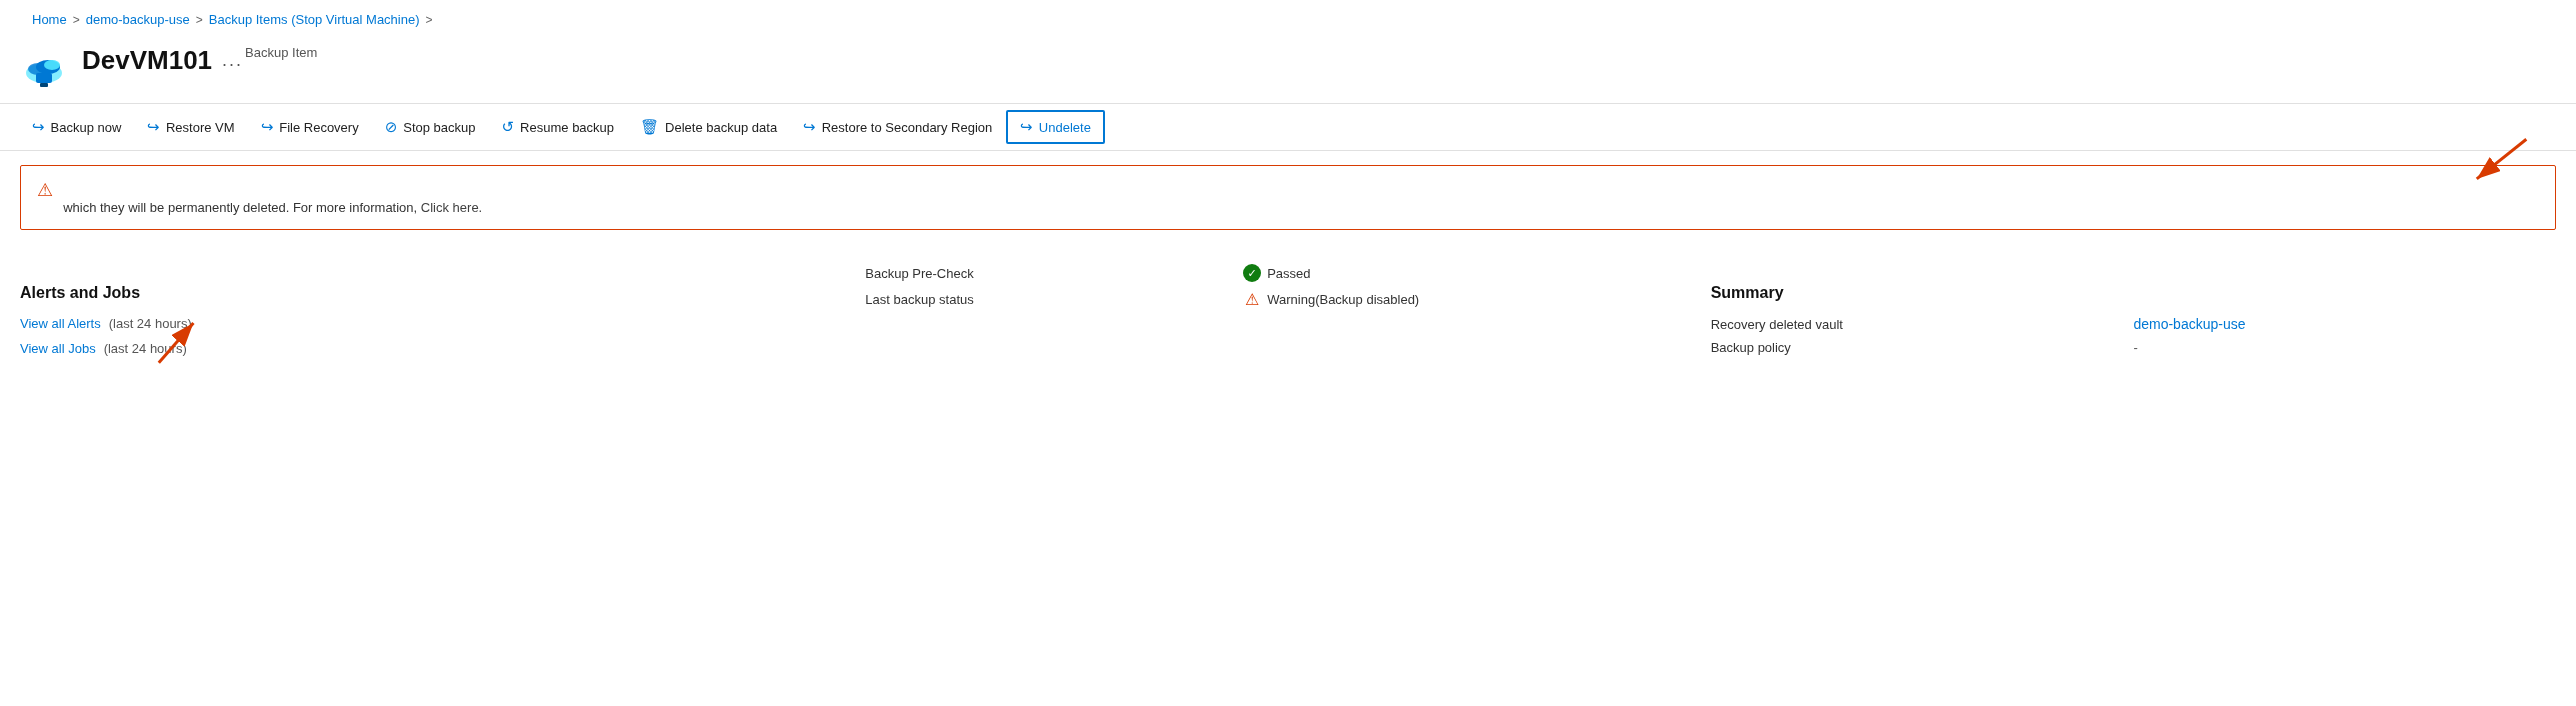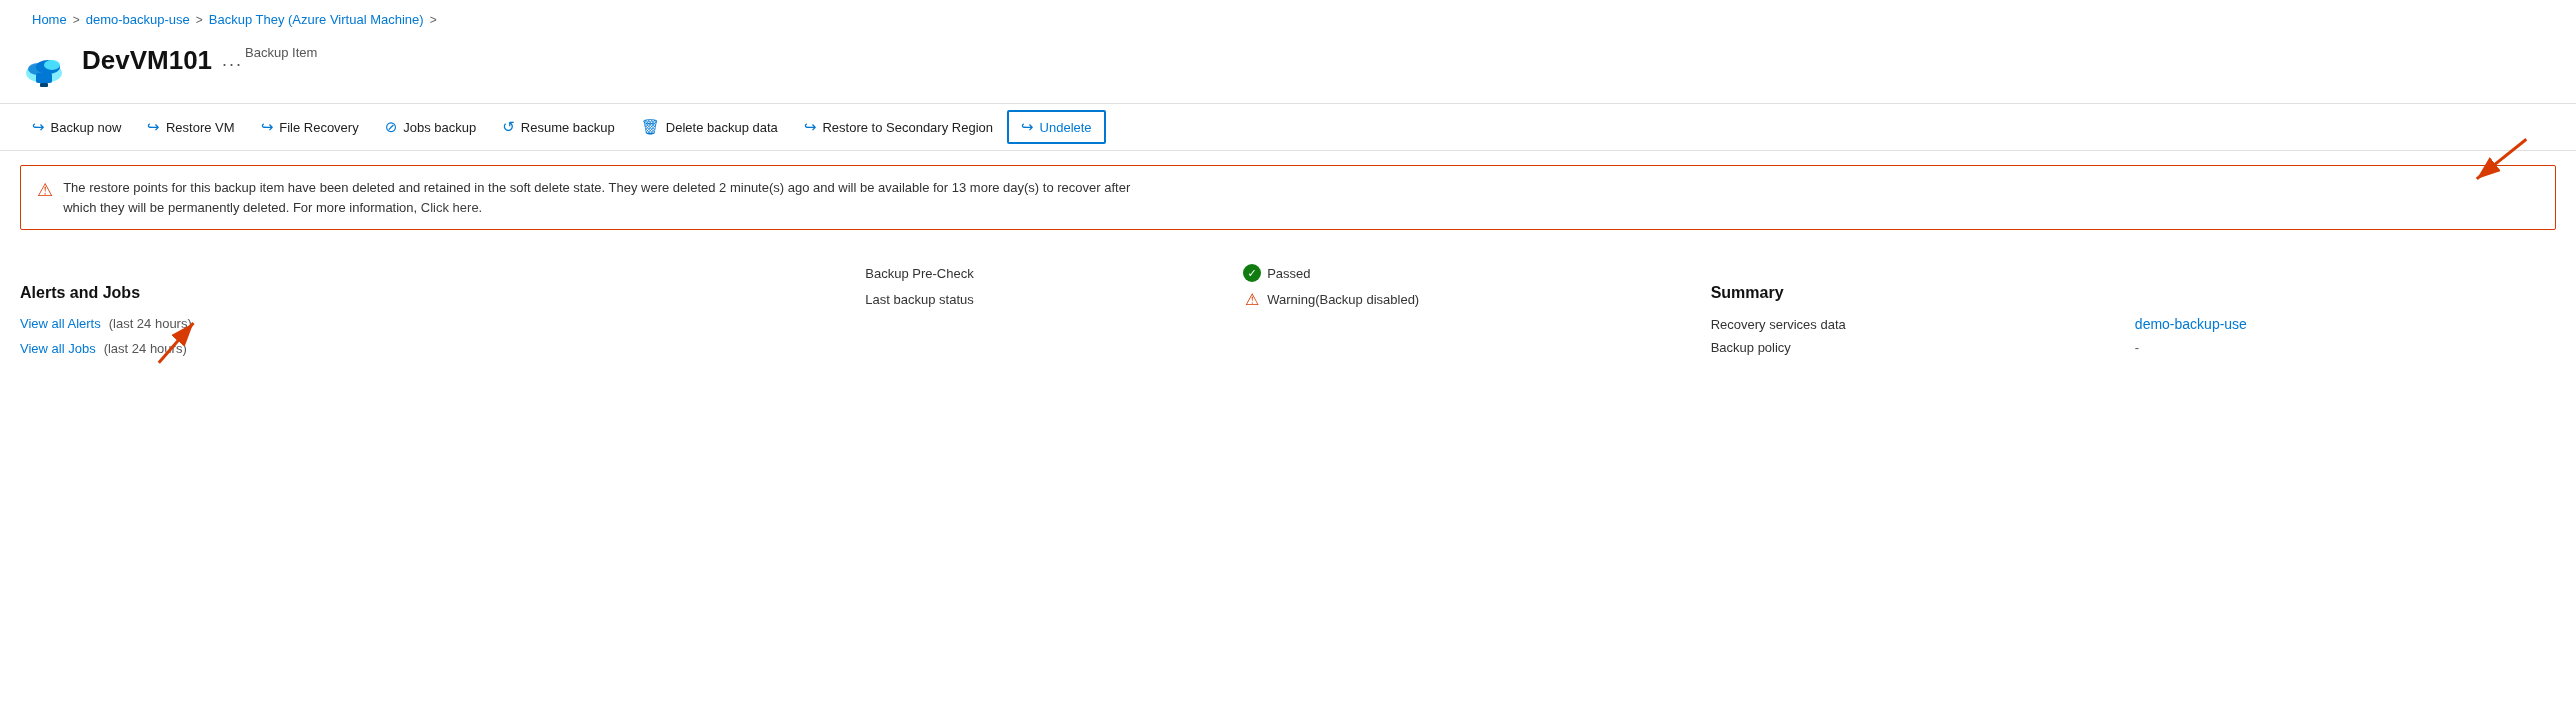--- a/index.html
+++ b/index.html
@@ -203,21 +203,21 @@
 </head>
 <body>
 
 <div class="annotation-container" style="position:relative;">
 
   <nav class="breadcrumb">
     <span class="breadcrumb-item">Home</span>
     <span class="breadcrumb-sep">&gt;</span>
     <span class="breadcrumb-item">demo-backup-use</span>
     <span class="breadcrumb-sep">&gt;</span>
-    <span class="breadcrumb-item">Backup They (Azure Virtual Machine)</span>
+    <span class="breadcrumb-item">Backup Items (Stop Virtual Machine)</span>
     <span class="breadcrumb-sep">&gt;</span>
   </nav>
 
   <div class="page-header">
     <div class="header-icon">
 
       <svg width="48" height="48" viewBox="0 0 48 48" xmlns="http://www.w3.org/2000/svg">
         <ellipse cx="24" cy="30" rx="18" ry="10" fill="#50e6ff" opacity="0.7"></ellipse>
         <ellipse cx="18" cy="26" rx="10" ry="6" fill="#0078d4" opacity="0.8"></ellipse>
         <ellipse cx="28" cy="24" rx="12" ry="7" fill="#0078d4"></ellipse>
@@ -243,21 +243,21 @@
     <button class="toolbar-btn">
       <span class="btn-icon" style="transform: scaleX(-1); display:inline-block;">↩</span>
       <span>Restore VM</span>
     </button>
     <button class="toolbar-btn">
       <span class="btn-icon" style="transform: scaleX(-1); display:inline-block;">↩</span>
       <span>File Recovery</span>
     </button>
     <button class="toolbar-btn">
       <span class="btn-icon">⊘</span>
-      <span>Jobs backup</span>
+      <span>Stop backup</span>
     </button>
     <button class="toolbar-btn">
       <span class="btn-icon">↺</span>
       <span>Resume backup</span>
     </button>
     <button class="toolbar-btn">
       <span class="btn-icon">🗑</span>
       <span>Delete backup data</span>
     </button>
     <button class="toolbar-btn">
@@ -266,21 +266,20 @@
     </button>
     <button class="toolbar-btn active-border" style="border: 2px solid #0078d4;">
       <span class="btn-icon" style="transform: scaleX(-1); display:inline-block; color:#0078d4;">↩</span>
       <span style="color:#0078d4; font-weight:500;">Undelete</span>
     </button>
   </div>
 
   <div class="alert-banner">
     <span class="alert-icon">⚠</span>
     <div class="alert-text">
-      <span>The restore points for this backup item have been deleted and retained in the soft delete state. They were deleted 2 minute(s) ago and will be available for 13 more day(s) to recover after</span>
       <br>
       <span>which they will be permanently deleted. For more information,</span>
       <a class="alert-link">Click here.</a>
     </div>
   </div>
 
   <div class="content-grid">
 
     <div class="content-section">
       <div class="section-title">Alerts and Jobs</div>
@@ -305,21 +304,21 @@
         <div class="status-passed">
           <span class="warn-triangle">⚠</span>
           <span>Warning(Backup disabled)</span>
         </div>
       </div>
     </div>
 
     <div class="content-section">
       <div class="section-title">Summary</div>
       <div style="display:grid; grid-template-columns: auto auto; gap: 8px 20px; align-items:center;">
-        <span style="font-size:13px; color:#333;">Recovery services data</span>
+        <span style="font-size:13px; color:#333;">Recovery deleted vault</span>
         <a class="section-link">demo-backup-use</a>
         <span style="font-size:13px; color:#333;">Backup policy</span>
         <span style="font-size:13px; color:#555;">-</span>
       </div>
     </div>
 
   </div>
 
   <svg style="position:absolute; top:129px; right:10px; pointer-events:none; overflow:visible;" width="119" height="80" viewBox="0 0 120 80">
     <defs>

